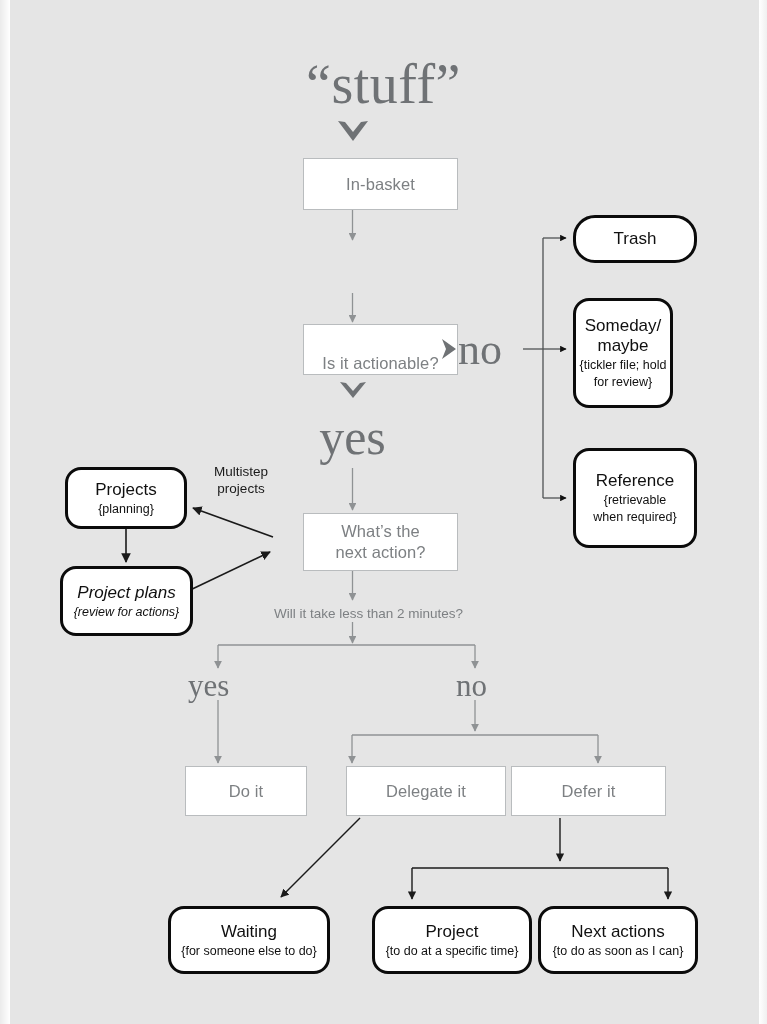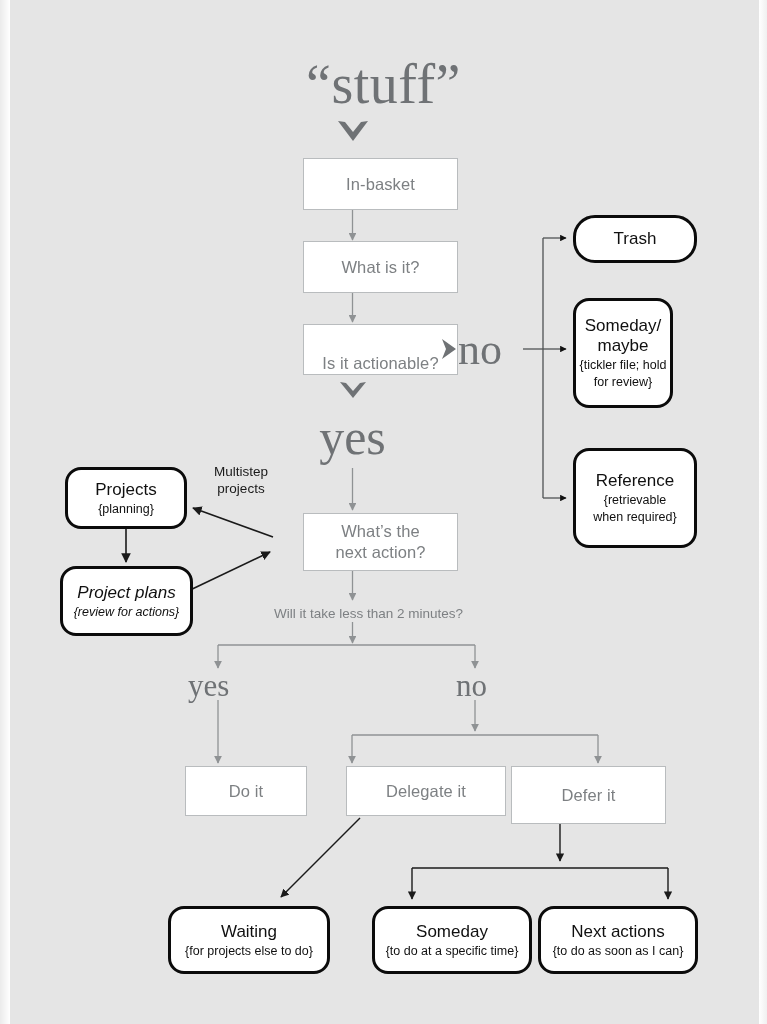--- a/index.html
+++ b/index.html
@@ -181,23 +181,20 @@
   <div class="serif-big" id="title-stuff" style="left:0; top:56px; width:767px; text-align:center;">“stuff”</div>
 
   <svg style="position:absolute; left:336px; top:118px; width:34px; height:26px;" viewBox="0 0 34 26" xmlns="http://www.w3.org/2000/svg">
     <path d="M 2 3 L 17 23 L 32 3 L 25 4 L 17 14 L 9 4 Z" fill="#6f7275"></path>
   </svg>
 
   <div class="node box-thin" style="left:275px; top:158px; width:155px; height:52px;">
     <div class="t-main">In-basket</div>
   </div>
 
-  <div class="node box-thin" style="left:275px; top:241px; width:155px; height:52px;">
-    <div class="t-main">What is it?</div>
-  </div>
 
   <div class="node box-thin" style="left:275px; top:324px; width:155px; height:51px;justify-content:flex-end;">
     <div class="t-main">Is it actionable?</div>
   </div>
 
   <svg style="position:absolute; left:440px; top:336px; width:18px; height:26px;" viewBox="0 0 18 26" xmlns="http://www.w3.org/2000/svg">
     <path d="M 2 3 L 16 13 L 2 23 L 6 13 Z" fill="#6f7275"></path>
   </svg>
   <div class="serif-big" id="word-no-big" style="left:458px; top:328px;">no</div>
 
@@ -250,31 +247,31 @@
   <div class="serif-big serif-mid" style="left:456px; top:670px;">no</div>
 
   <div class="node box-thin" style="left:157px; top:766px; width:122px; height:50px;">
     <div class="t-main">Do it</div>
   </div>
 
   <div class="node box-thin" style="left:318px; top:766px; width:160px; height:50px;">
     <div class="t-main">Delegate it</div>
   </div>
 
-  <div class="node box-thin" style="left:483px; top:766px; width:155px; height:58px;">
+  <div class="node box-thin" style="left:483px; top:766px; width:155px; height:50px;">
     <div class="t-main">Defer it</div>
   </div>
 
   <div class="node box-round" style="left:168px; top:906px; width:162px; height:68px;">
     <div class="t-main">Waiting</div>
-    <div class="t-sub">{for projects else to do}</div>
+    <div class="t-sub">{for someone else to do}</div>
   </div>
 
   <div class="node box-round" style="left:372px; top:906px; width:160px; height:68px;">
-    <div class="t-main">Someday</div>
+    <div class="t-main">Project</div>
     <div class="t-sub">{to do at a specific time}</div>
   </div>
 
   <div class="node box-round" style="left:538px; top:906px; width:160px; height:68px;">
     <div class="t-main">Next actions</div>
     <div class="t-sub">{to do as soon as I can}</div>
   </div>
 
 </div>
 

